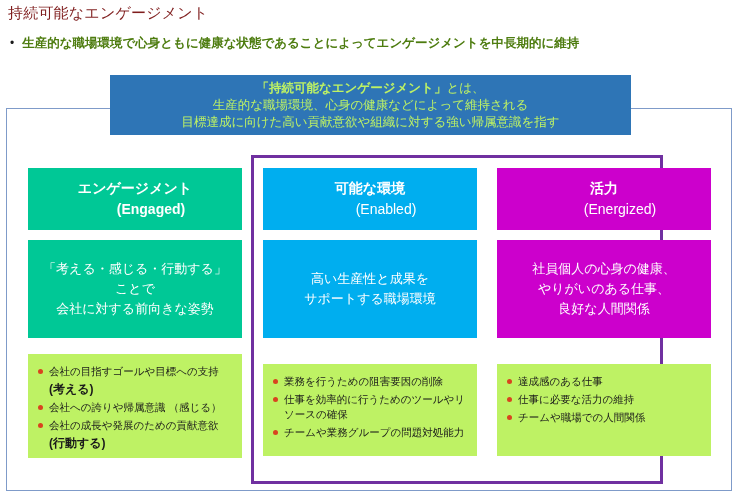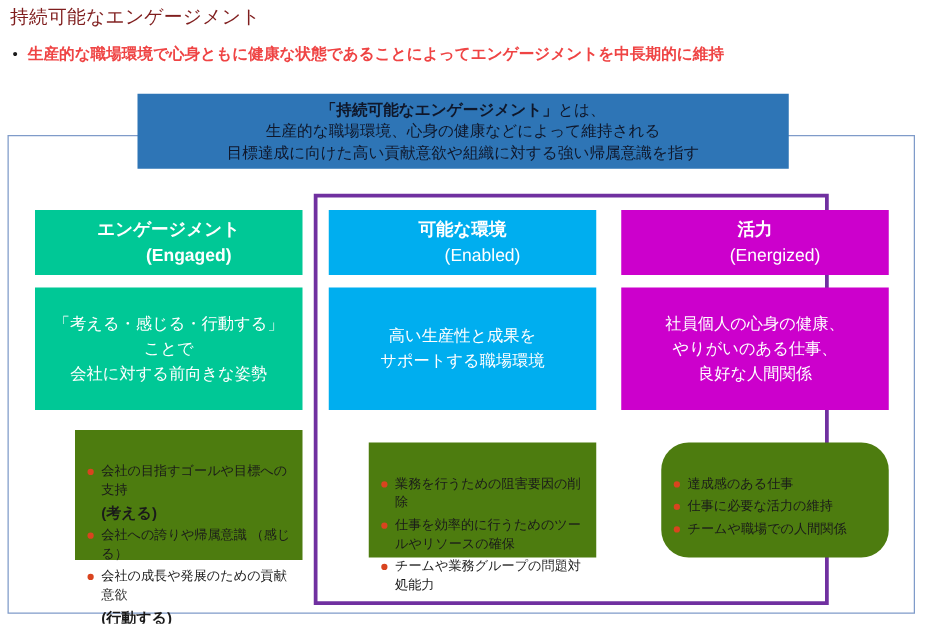--- a/index.html
+++ b/index.html
@@ -37,21 +37,21 @@
   }
   .slide-bullet-dot {
     font-size: 12px;
     line-height: 18px;
     color: #1a1a1a;
   }
   .slide-bullet-text {
     font-size: 12.5px;
     font-weight: bold;
     line-height: 18px;
-    color: #ef4444;
+    color: #4d7c0f;
     white-space: nowrap;
   }
 
   
   .diagram-frame {
     position: absolute;
     left: 6px;
     top: 108px;
     width: 726px;
     height: 383px;
@@ -66,21 +66,21 @@
     left: 110px;
     top: 75px;
     width: 521px;
     height: 60px;
     background: #2e75b6;
     box-sizing: border-box;
     display: flex;
     flex-direction: column;
     align-items: center;
     justify-content: center;
-    color: #0f172a;
+    color: #bef264;
     text-align: center;
     z-index: 5;
   }
   .definition-line {
     font-size: 12.5px;
     line-height: 17px;
     white-space: nowrap;
   }
   .definition-line.lead b { font-weight: bold; }
 
@@ -110,21 +110,21 @@
     position: absolute;
     top: 168px;
     width: 214px;
     pointer-events: auto;
   }
   .col-0 { left: 28px; }
   .col-1 { left: 263px; border-radius: 18px; }
   .col-2 { left: 497px; }
 
   .card-header {
-    height: 52px;
+    height: 62px;
     box-sizing: border-box;
     display: flex;
     flex-direction: column;
     align-items: center;
     justify-content: center;
     color: #ffffff;
     text-align: center;
   }
   .card-header .jp {
     font-size: 14px;
@@ -153,28 +153,27 @@
     padding: 4px 8px;
   }
   .card-body .line {
     font-size: 13px;
     line-height: 20px;
     white-space: nowrap;
   }
 
   .card-list {
     margin-top: 16px;
-    background: #4d7c0f;
-    box-sizing: border-box;
-    padding: 26px 8px 10px 10px;
-    margin-left: 32px;
+    background: #bef264;
+    box-sizing: border-box;
+    padding: 10px 8px 10px 10px;
   }
   .col-0 .card-list { height: 104px; }
   .col-1 .card-list { margin-top: 26px; height: 92px; }
-  .col-2 .card-list { margin-top: 26px; height: 92px; border-radius: 22px; }
+  .col-2 .card-list { margin-top: 26px; height: 92px; }
 
   .bullet {
     display: flex;
     align-items: flex-start;
     gap: 6px;
     margin-bottom: 3px;
   }
   .bullet-dot {
     flex: 0 0 auto;
     width: 5px;

